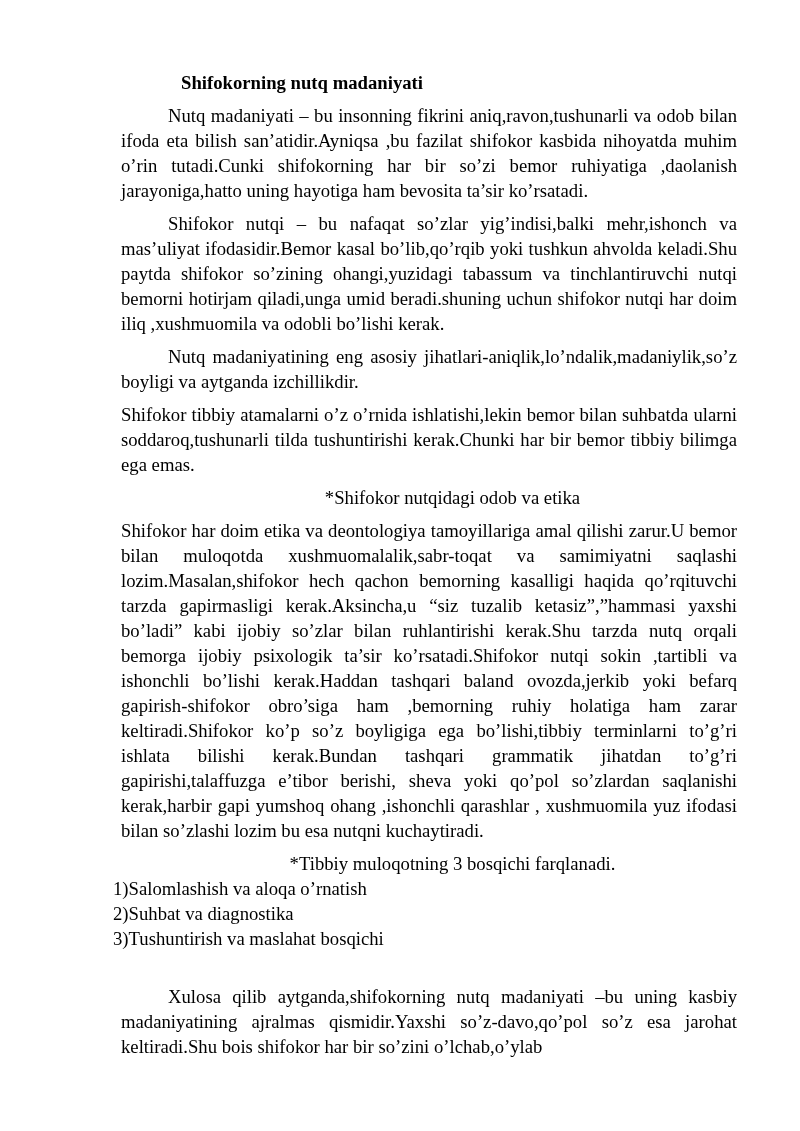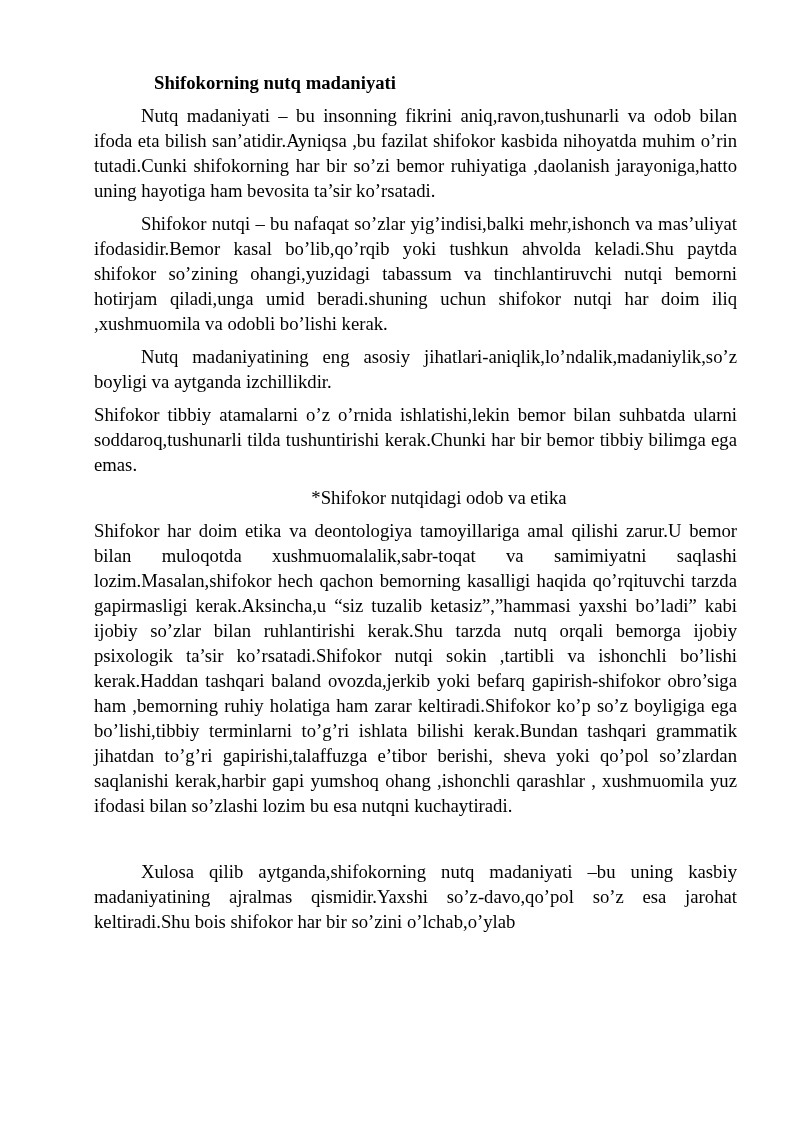--- a/index.html
+++ b/index.html
@@ -10,21 +10,21 @@
   body {
     width: 800px;
     height: 1131px;
     overflow: hidden;
   }
   .page {
     box-sizing: border-box;
     width: 800px;
     height: 1131px;
     background: #ffffff;
-    padding: 70px 55px 0 86px;
+    padding: 70px 55px 0 113px;
     font-family: "Liberation Serif", "DejaVu Serif", serif;
     font-size: 18.7px;
     line-height: 25px;
     color: #000000;
     overflow: hidden;
   }
   .title {
     font-size: 18.7px;
     font-weight: bold;
     margin: 0 0 0 68px;
@@ -65,19 +65,25 @@
   <p class="para indent">Shifokor nutqi – bu nafaqat so’zlar yig’indisi,balki mehr,ishonch va mas’uliyat ifodasidir.Bemor kasal bo’lib,qo’rqib yoki tushkun ahvolda keladi.Shu paytda shifokor so’zining ohangi,yuzidagi tabassum va tinchlantiruvchi nutqi bemorni hotirjam qiladi,unga umid beradi.shuning uchun shifokor nutqi har doim iliq ,xushmuomila va odobli bo’lishi kerak.</p>
 
   <p class="para indent">Nutq madaniyatining eng asosiy jihatlari-aniqlik,lo’ndalik,madaniylik,so’z boyligi va aytganda izchillikdir.</p>
 
   <p class="para">Shifokor tibbiy atamalarni o’z o’rnida ishlatishi,lekin bemor bilan suhbatda ularni soddaroq,tushunarli tilda tushuntirishi kerak.Chunki har bir bemor tibbiy bilimga ega emas.</p>
 
   <p class="subhead">*Shifokor nutqidagi odob va etika</p>
 
   <p class="para">Shifokor har doim etika va deontologiya tamoyillariga amal qilishi zarur.U bemor bilan muloqotda xushmuomalalik,sabr-toqat va samimiyatni saqlashi lozim.Masalan,shifokor hech qachon bemorning kasalligi haqida qo’rqituvchi tarzda gapirmasligi kerak.Aksincha,u “siz tuzalib ketasiz”,”hammasi yaxshi bo’ladi” kabi ijobiy so’zlar bilan ruhlantirishi kerak.Shu tarzda nutq orqali bemorga ijobiy psixologik ta’sir ko’rsatadi.Shifokor nutqi sokin ,tartibli va ishonchli bo’lishi kerak.Haddan tashqari baland ovozda,jerkib yoki befarq gapirish-shifokor obro’siga ham ,bemorning ruhiy holatiga ham zarar keltiradi.Shifokor ko’p so’z boyligiga ega bo’lishi,tibbiy terminlarni to’g’ri ishlata bilishi kerak.Bundan tashqari grammatik jihatdan to’g’ri gapirishi,talaffuzga e’tibor berishi, sheva yoki qo’pol so’zlardan saqlanishi kerak,harbir gapi yumshoq ohang ,ishonchli qarashlar , xushmuomila yuz ifodasi bilan so’zlashi lozim bu esa nutqni kuchaytiradi.</p>
 
+  <p class="subhead">*Tibbiy muloqotning 3 bosqichi farqlanadi.</p>
 
+  <div>
+    <p class="list-item">1)Salomlashish va aloqa o’rnatish</p>
+    <p class="list-item">2)Suhbat va diagnostika</p>
+    <p class="list-item">3)Tushuntirish va maslahat bosqichi</p>
+  </div>
 
   <div class="blank-line"></div>
 
   <p class="para indent"><span class="bold">Xulosa</span><span> qilib aytganda,shifokorning nutq madaniyati –bu uning kasbiy madaniyatining ajralmas qismidir.Yaxshi so’z-davo,qo’pol so’z esa jarohat keltiradi.Shu bois shifokor har bir so’zini o’lchab,o’ylab</span></p>
 
 </div>
 
 </body></html>

